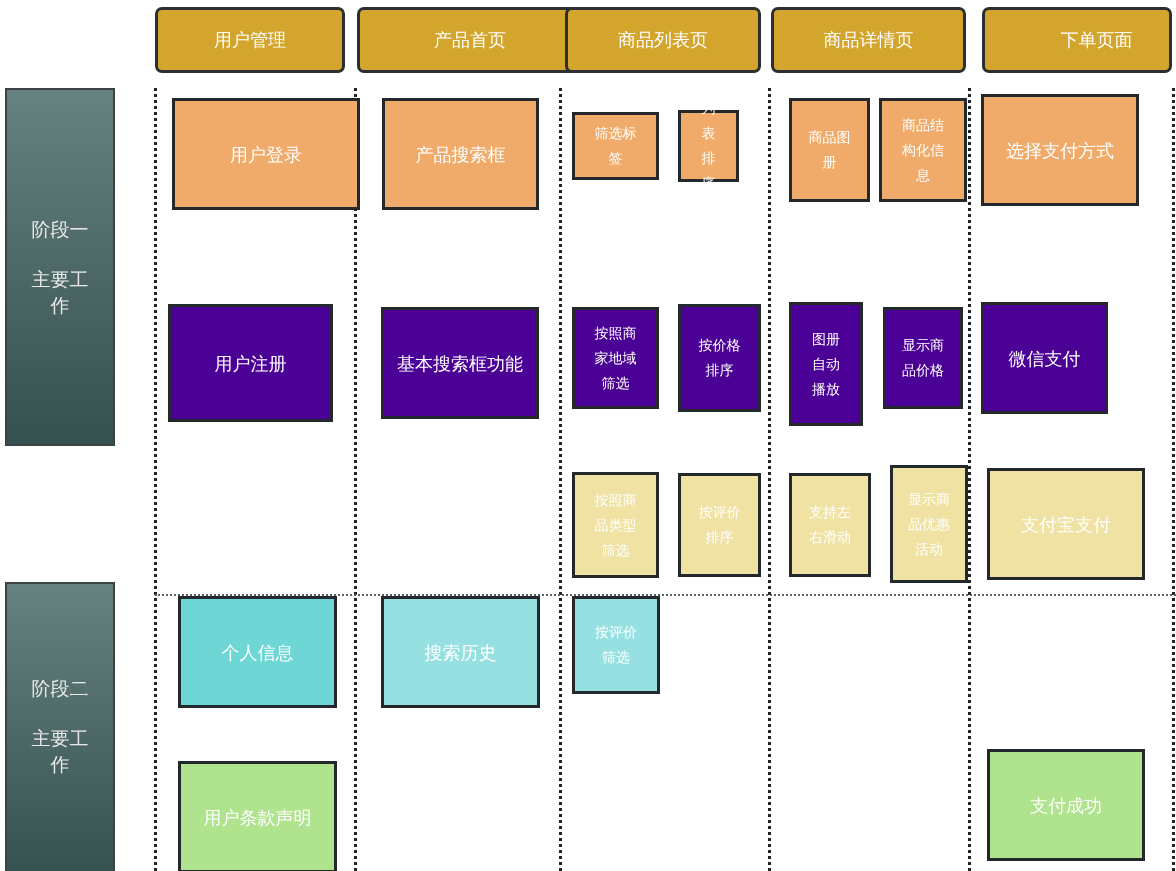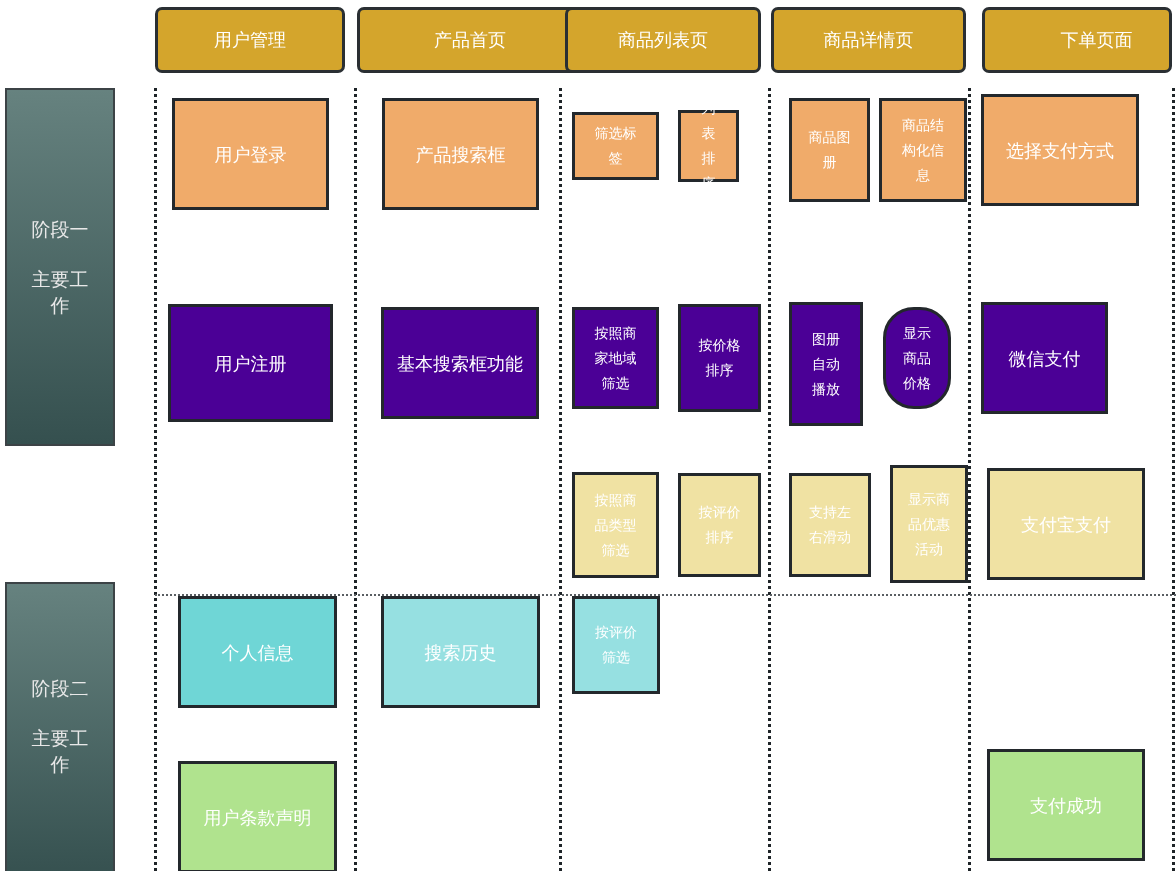--- a/index.html
+++ b/index.html
@@ -49,34 +49,34 @@
 </div>
 
 <div class="abs vline" style="left:154px;top:88px;height:783px;"></div>
 <div class="abs vline" style="left:354px;top:88px;height:783px;"></div>
 <div class="abs vline" style="left:559px;top:88px;height:783px;"></div>
 <div class="abs vline" style="left:768px;top:88px;height:783px;"></div>
 <div class="abs vline" style="left:968px;top:88px;height:783px;"></div>
 <div class="abs vline" style="left:1172px;top:88px;height:783px;"></div>
 <div class="abs hline" style="left:155px;top:594px;width:1021px;"></div>
 
-<div class="abs box orange" style="left:172px;top:98px;width:157px;height:112px;text-align:center;">用户登录</div>
+<div class="abs box orange" style="left:172px;top:98px;width:188px;height:112px;text-align:center;">用户登录</div>
 <div class="abs box orange" style="left:382px;top:98px;width:157px;height:112px;">产品搜索框</div>
 <div class="abs box orange narrow" style="left:572px;top:112px;width:87px;height:68px;">筛选标签</div>
 <div class="abs box orange narrow" style="left:678px;top:110px;width:61px;height:72px;">列表排序</div>
 <div class="abs box orange narrow" style="left:789px;top:98px;width:81px;height:104px;">商品图册</div>
 <div class="abs box orange narrow" style="left:879px;top:98px;width:88px;height:104px;">商品结构化信息</div>
 <div class="abs box orange" style="left:981px;top:94px;width:158px;height:112px;">选择支付方式</div>
 
 <div class="abs box purple" style="left:168px;top:304px;width:165px;height:118px;">用户注册</div>
 <div class="abs box purple" style="left:381px;top:307px;width:158px;height:112px;">基本搜索框功能</div>
 <div class="abs box purple narrow" style="left:572px;top:307px;width:87px;height:102px;">按照商家地域筛选</div>
 <div class="abs box purple narrow" style="left:678px;top:304px;width:83px;height:108px;">按价格排序</div>
 <div class="abs box purple narrow" style="left:789px;top:302px;width:74px;height:124px;">图册自动播放</div>
-<div class="abs box purple narrow" style="left:883px;top:307px;width:68px;height:102px;border-radius:31px;">显示商品价格</div>
+<div class="abs box purple narrow" style="left:883px;top:307px;width:80px;height:102px;">显示商品价格</div>
 <div class="abs box purple" style="left:981px;top:302px;width:127px;height:112px;">微信支付</div>
 
 <div class="abs box yellow narrow" style="left:572px;top:472px;width:87px;height:106px;">按照商品类型筛选</div>
 <div class="abs box yellow narrow" style="left:678px;top:473px;width:83px;height:104px;">按评价排序</div>
 <div class="abs box yellow narrow" style="left:789px;top:473px;width:82px;height:104px;">支持左右滑动</div>
 <div class="abs box yellow narrow" style="left:890px;top:465px;width:78px;height:118px;">显示商品优惠活动</div>
 <div class="abs box yellow" style="left:987px;top:468px;width:158px;height:112px;">支付宝支付</div>
 
 <div class="abs box teal" style="left:178px;top:596px;width:159px;height:112px;">个人信息</div>
 <div class="abs box cyan" style="left:381px;top:596px;width:159px;height:112px;">搜索历史</div>

